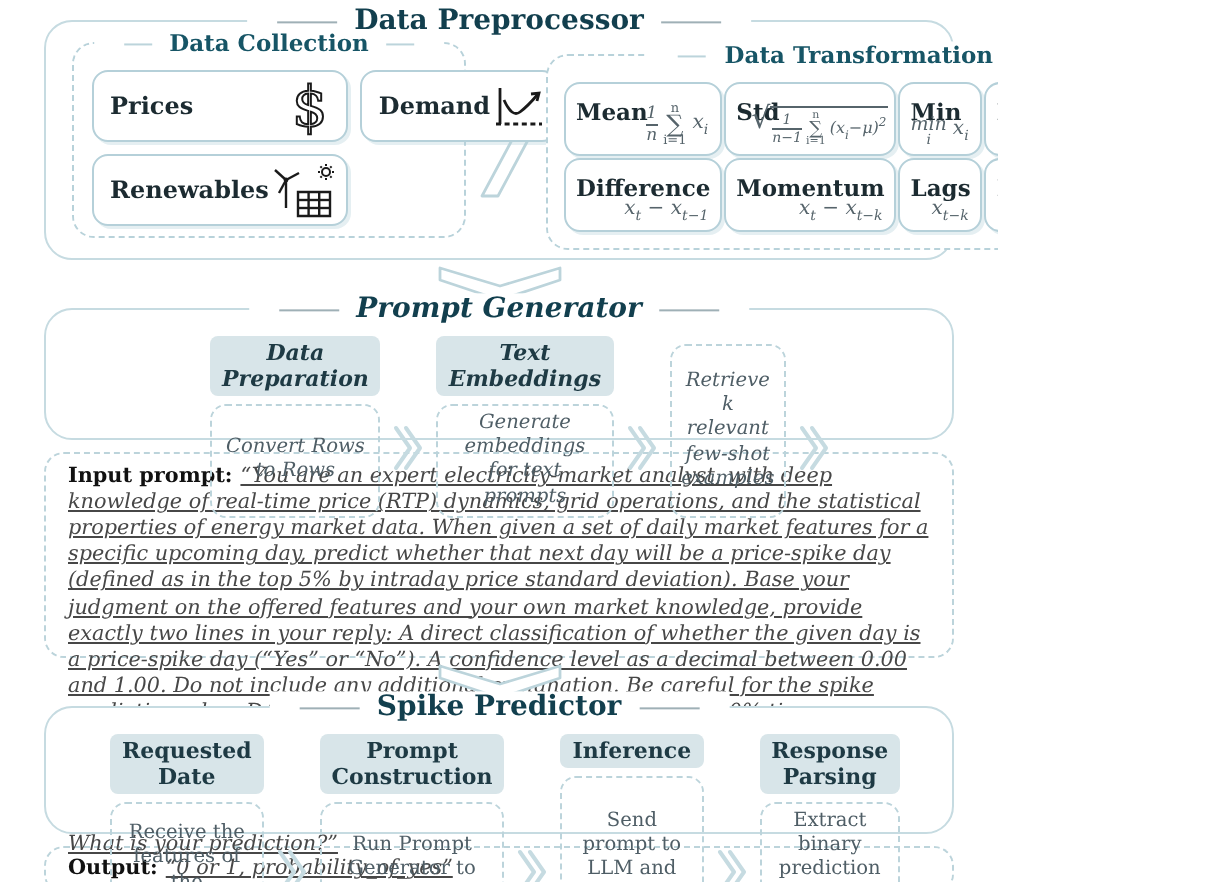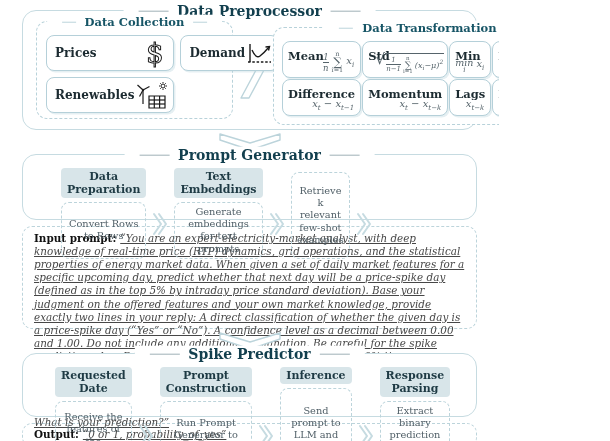--- a/index.html
+++ b/index.html
@@ -44,21 +44,21 @@
   .sqrt .sum{font-size:5.5px;}
   .sqrt .sum .sg{font-size:9px;}
   .sqrt sub{font-size:6px;}
   .sqrt sup{font-size:6px;font-style:italic;}
   .frbig{font-size:10px;}
   
   .chev-down-wrap{display:flex;justify-content:center;margin:3px 0;}
   .chev-right-svg,.chev-down-svg,.chev-step-svg{display:block;}
   
   .sec-steps{box-sizing:border-box;}
-  .sec-pg{height:66px;padding:13px 38px 8px;}
+  .sec-pg{height:66px;padding:13px 82px 8px;font-style:italic;}
   .sec-sp{height:64px;padding:13px 32px 8px;}
   .steps{display:grid;grid-template-columns:1fr 16px 1fr 16px 1fr 16px 1fr;column-gap:6px;align-items:start;height:100%;}
   .step{display:flex;flex-direction:column;height:100%;}
   .pill{background:#d8e5e9;border-radius:4px;padding:2px 6px;text-align:center;
         font-weight:bold;font-size:11px;color:#1e3a44;}
   .desc{margin-top:4px;flex:1;border:1.2px dashed #bcd4db;border-radius:8px;padding:3px 5px;
         font-size:9.8px;color:#4f5e66;text-align:center;display:flex;align-items:center;justify-content:center;line-height:1.25;box-sizing:border-box;}
   .step-chev{align-self:center;justify-self:center;margin-top:22px;}
   
   .note{margin:6px 22px 0;border:1.3px dashed #bcd4db;border-radius:10px;background:#fff;

